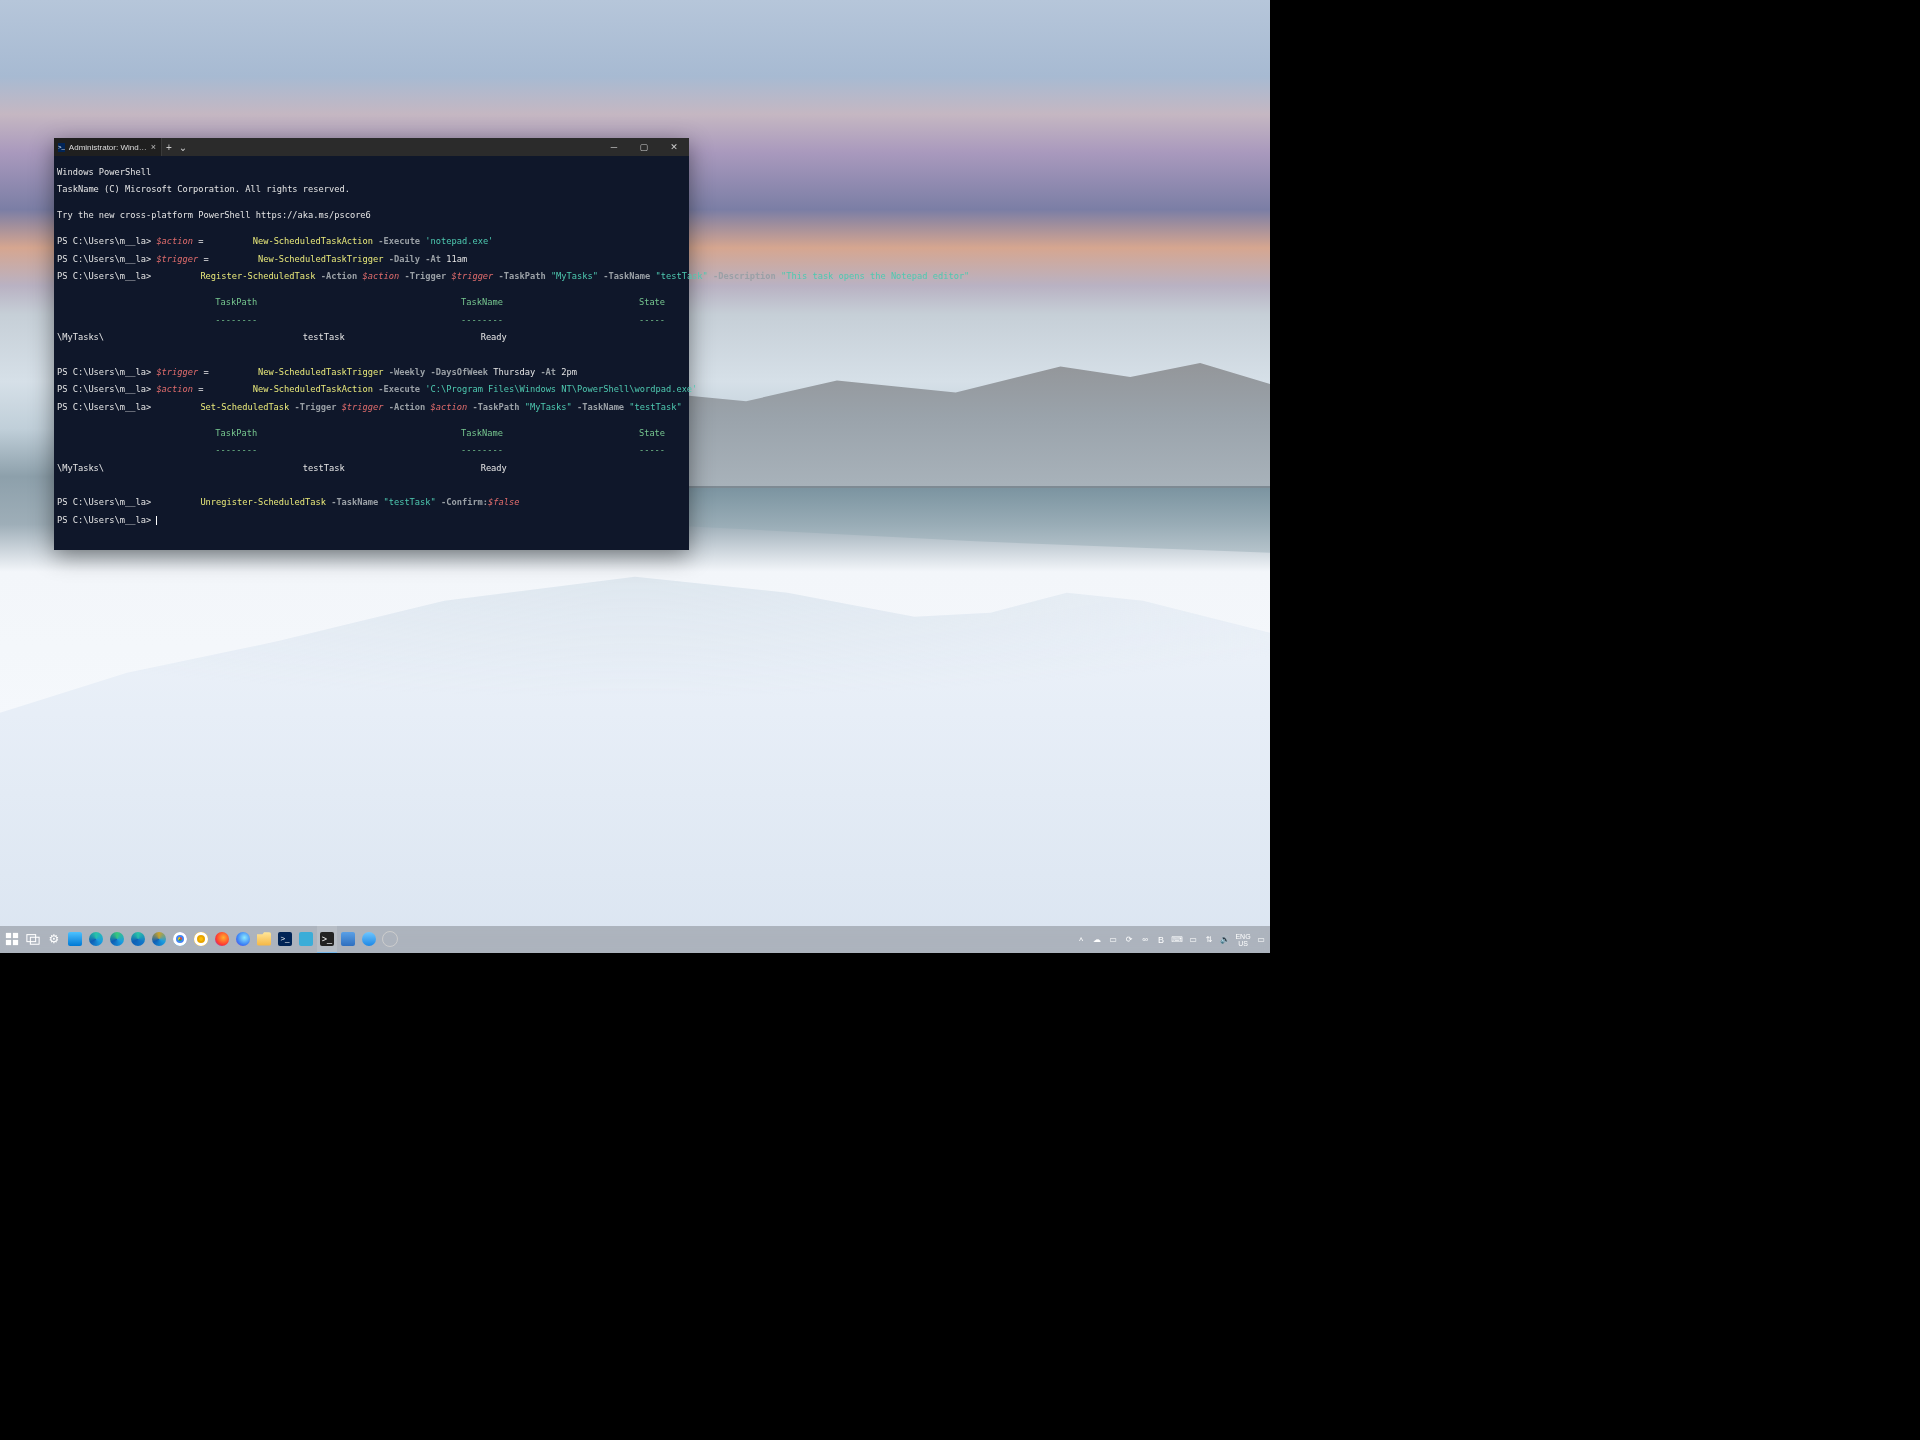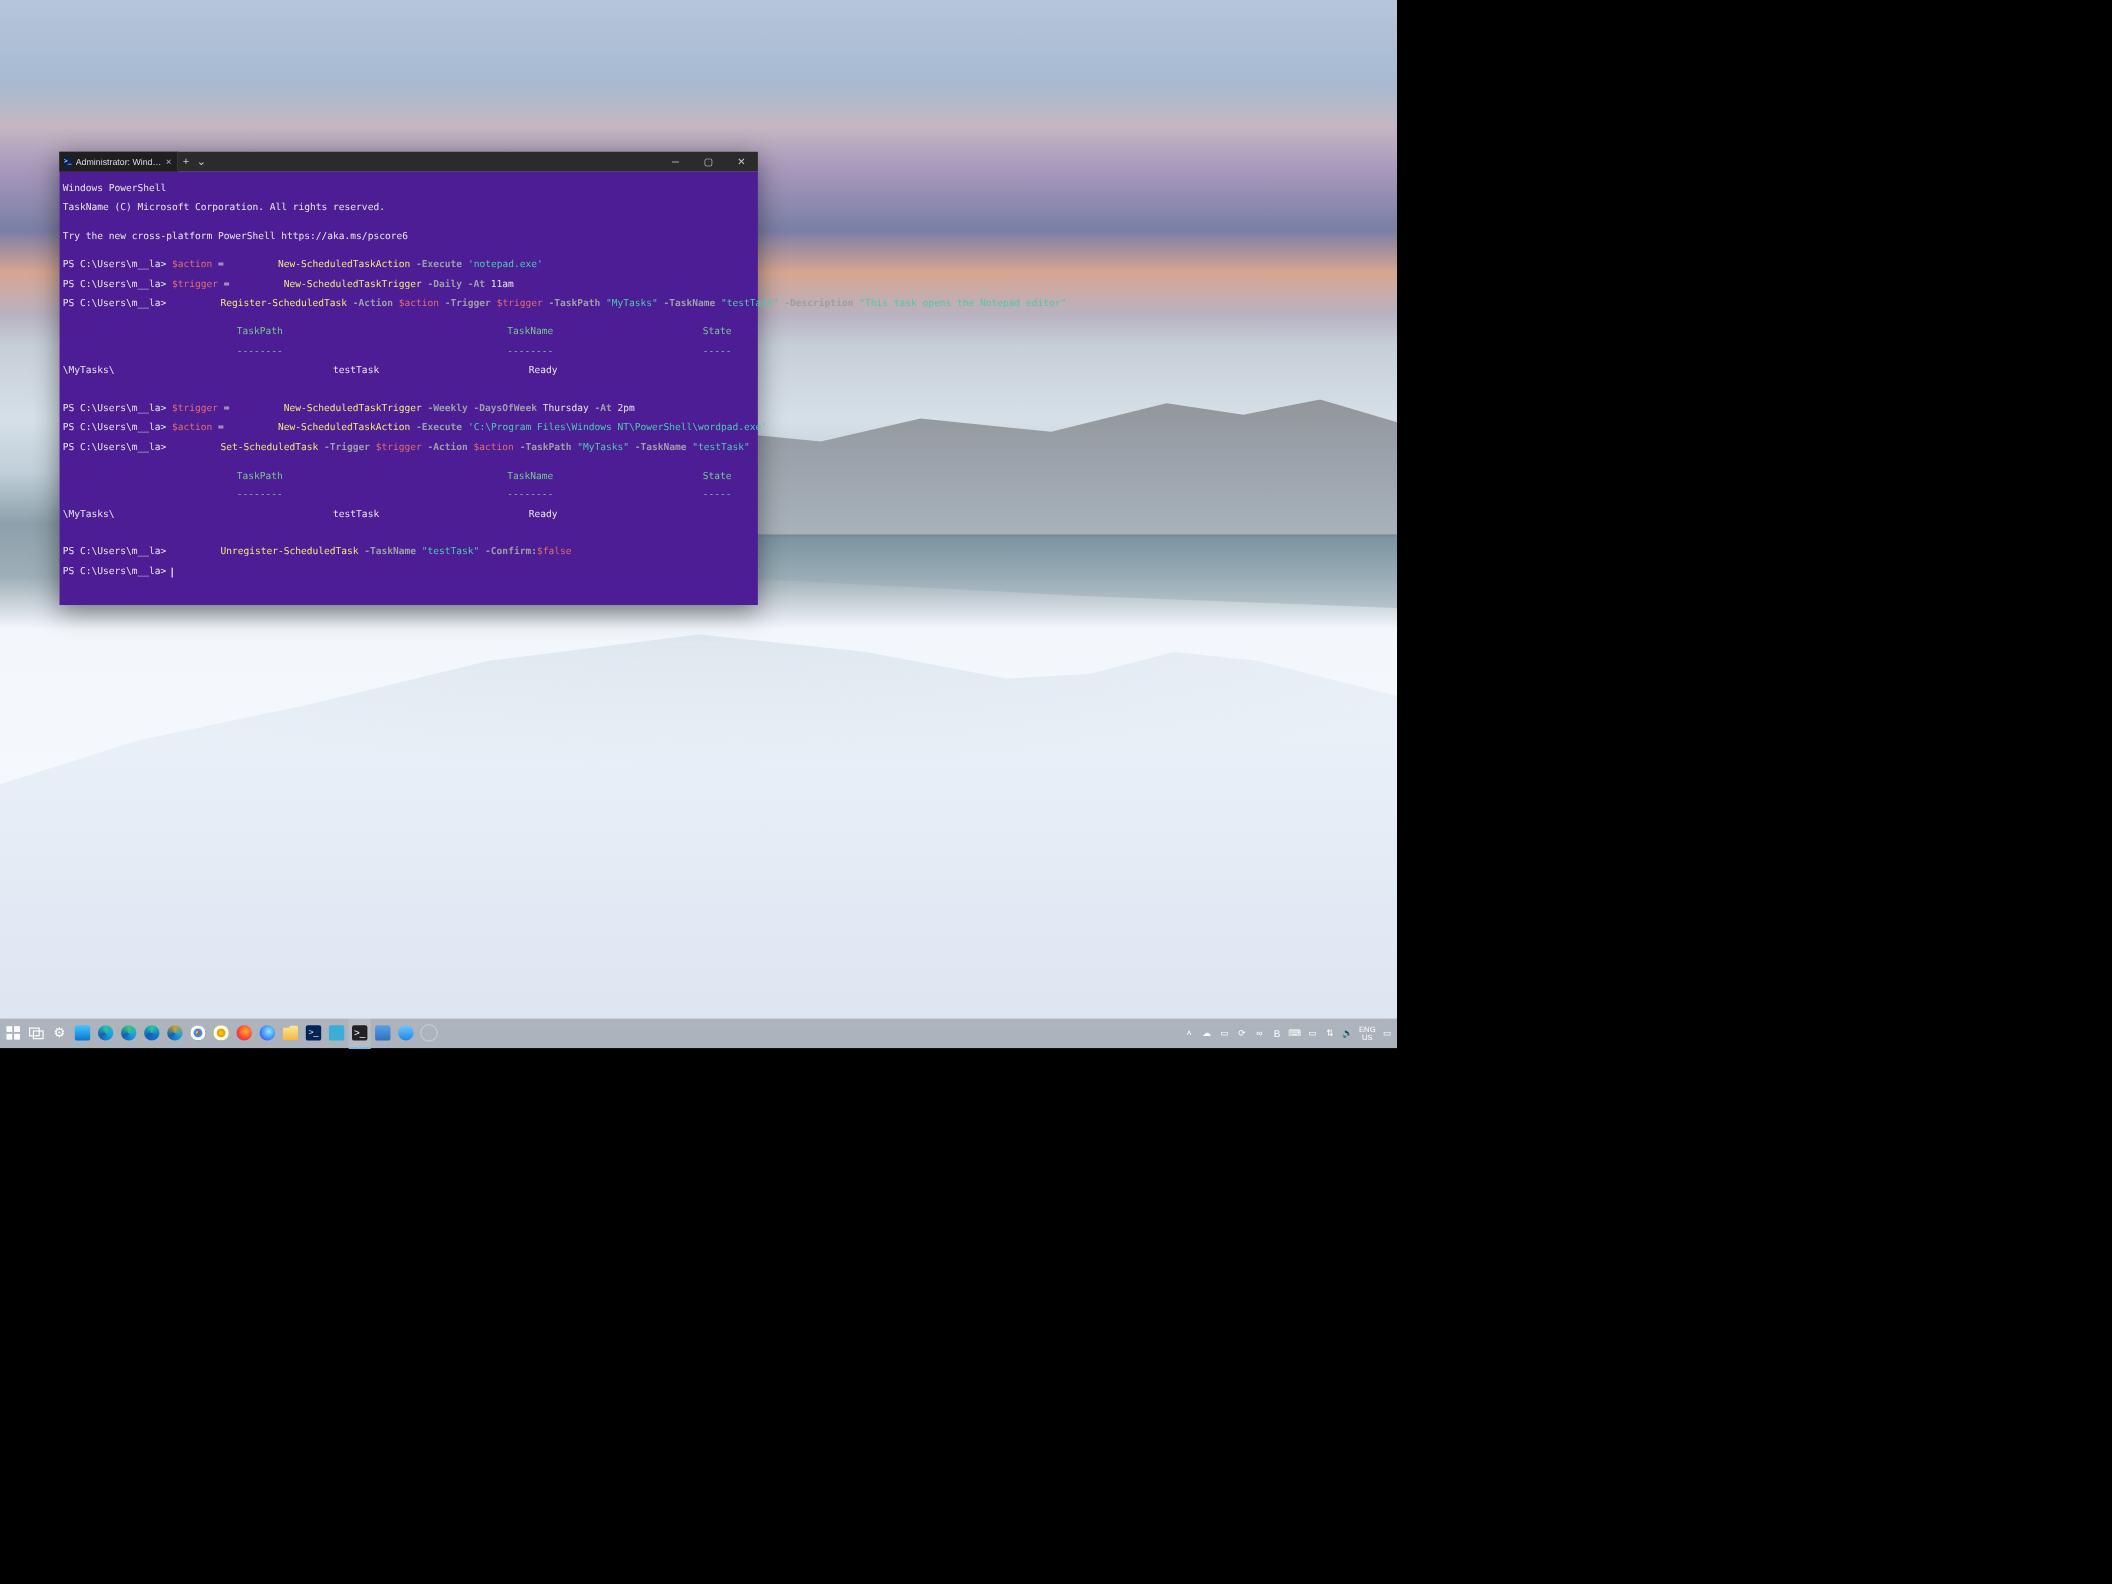--- a/index.html
+++ b/index.html
@@ -89,35 +89,35 @@
   .tab span.lbl{white-space:nowrap;overflow:hidden;text-overflow:ellipsis;}
   .tab .close{font-size:9px;color:#bbb;}
   .tb-btn{
     width:14px;display:flex;align-items:center;justify-content:center;color:#ccc;font-size:10px;
   }
   .tb-spacer{flex:1;}
   .win-controls{display:flex;}
   .win-controls .wc{width:30px;display:flex;align-items:center;justify-content:center;color:#ccc;font-size:9px;}
 
   .term {
-    background:#4c1d95;
+    background:#0f172a;
     color:#cccccc;
     font-family: Consolas, monospace;
     font-size: 8.7px;
     line-height: 1.0;
     padding: 3px 3px 8px 3px;
     white-space: pre;
     min-height: 268px;
     letter-spacing:0px;
   }
   .r { display:block; line-height: 1.0; margin:0; padding:0;}
   .wht{color:#e5e5e5;}
   .yel{color:#e9e97a;padding-left:44px;}
   .grn{color:#76c68f;text-align:right;}
-  .red{color:#e06c6c;}
+  .red{color:#e06c6c;font-style:italic;}
   .gry{color:#9aa0a6;font-weight:bold;}
   .cyn{color:#4ec9b0;margin-top:32px;}
   .cursor{display:inline-block;width:1px;height:9px;background:#fff;vertical-align:text-bottom;}
 
   
   .taskbar{
     position:absolute;
     left:0; right:0; bottom:0; height:27px;
     background: rgba(30,32,36,.25);
     backdrop-filter: blur(4px);

